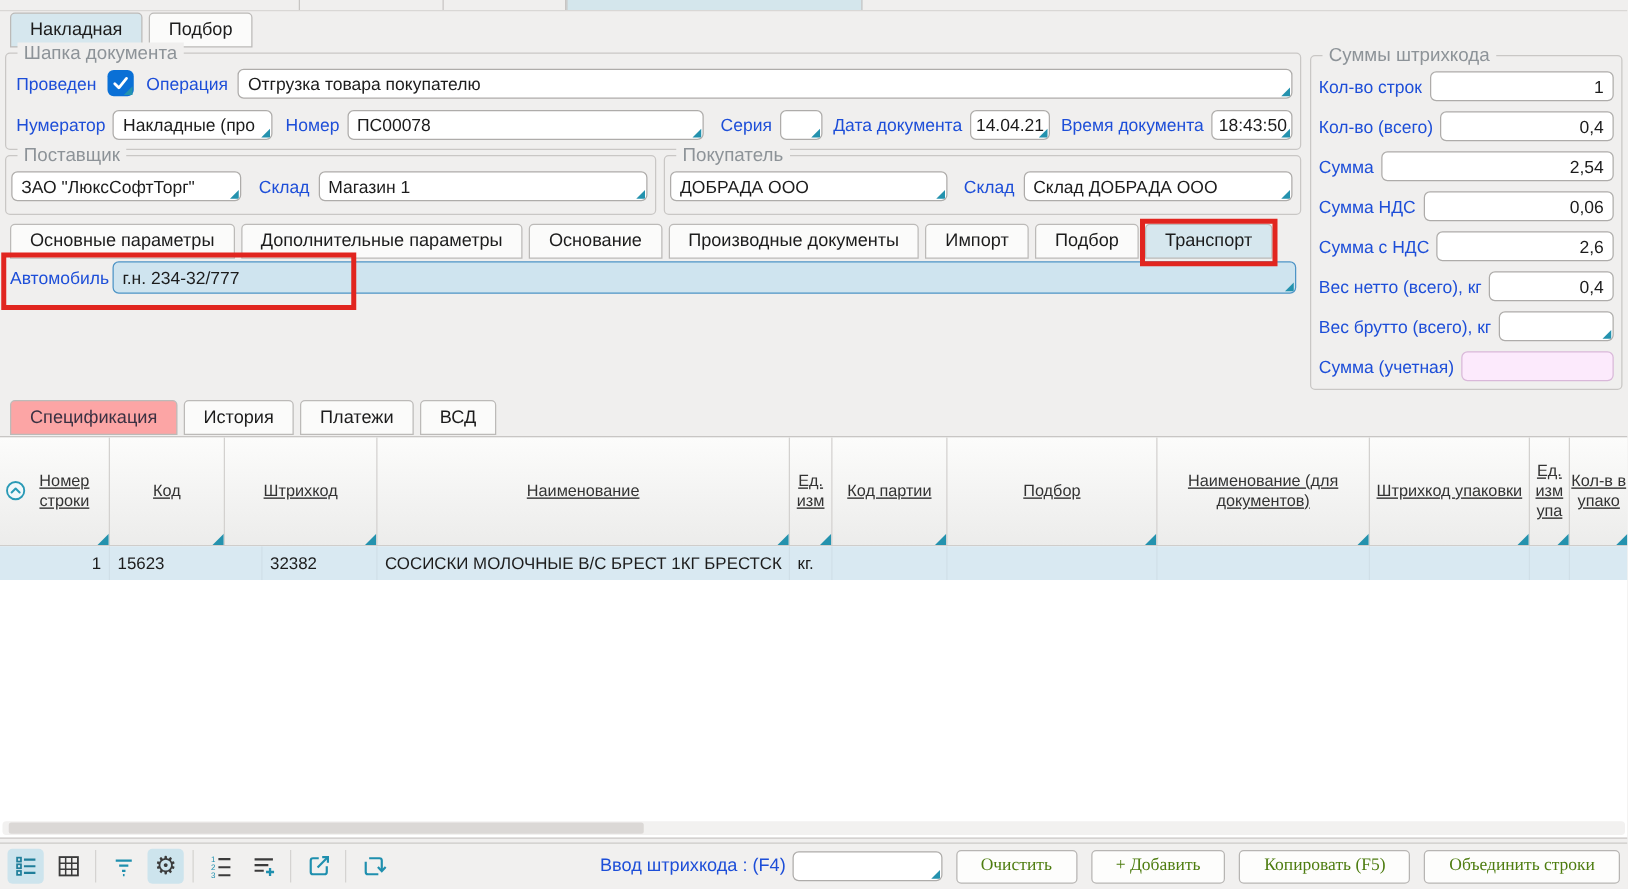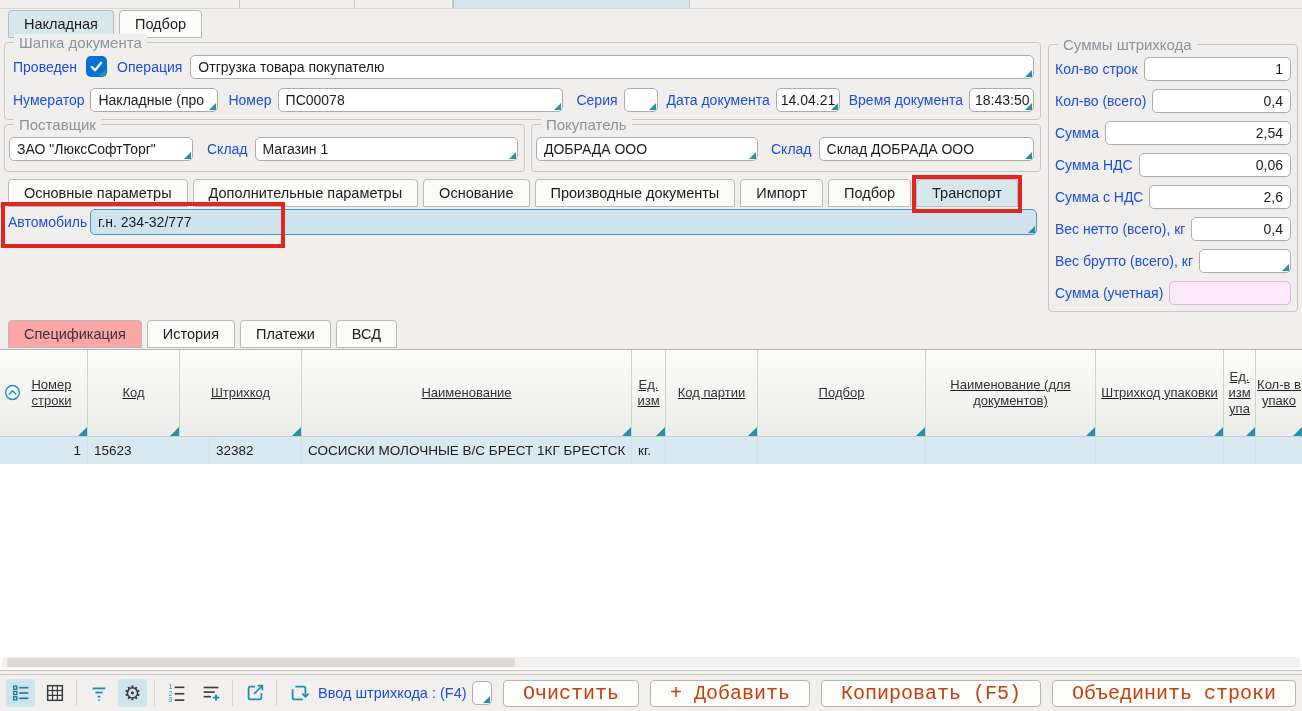--- a/index.html
+++ b/index.html
@@ -95,22 +95,22 @@
 
   
   .toolbar { position:absolute; left:0; top:674px; width:1302px; height:37px;
     background:#f1f0ef; border-top:1px solid #cccac8;
     display:flex; align-items:center; padding:0 6px; gap:5px; }
   .ibtn { width:29px; height:28px; border-radius:4px; display:flex;
     align-items:center; justify-content:center; flex:0 0 auto; }
   .ibtn.on { background:#cde4ed; }
   .vsep { width:1px; height:26px; background:#d5d3d1; flex:0 0 auto; margin:0 2px; }
   .btn { height:27px; padding:0 19px; background:#fdfdfc; border:1px solid #b7b5b3;
-    border-radius:4px; font-family:Liberation Mono, monospace; font-size:20px;
-    color:#c2410c; white-space:nowrap; margin-left:6px; }
+    border-radius:4px; font-family:Liberation Serif, serif; font-size:14px;
+    color:#4d7c0f; white-space:nowrap; margin-left:6px; }
   .blabel { margin-left:auto; font-size:14.5px; }
   .gearglyph { font-size:20px; color:#3b3b3b; line-height:1; }
 </style>
 </head>
 <body>
 
 <div class="screen">
 
   <div class="topstrip">
     <div class="seg" style="left:0;width:240px;"></div>

